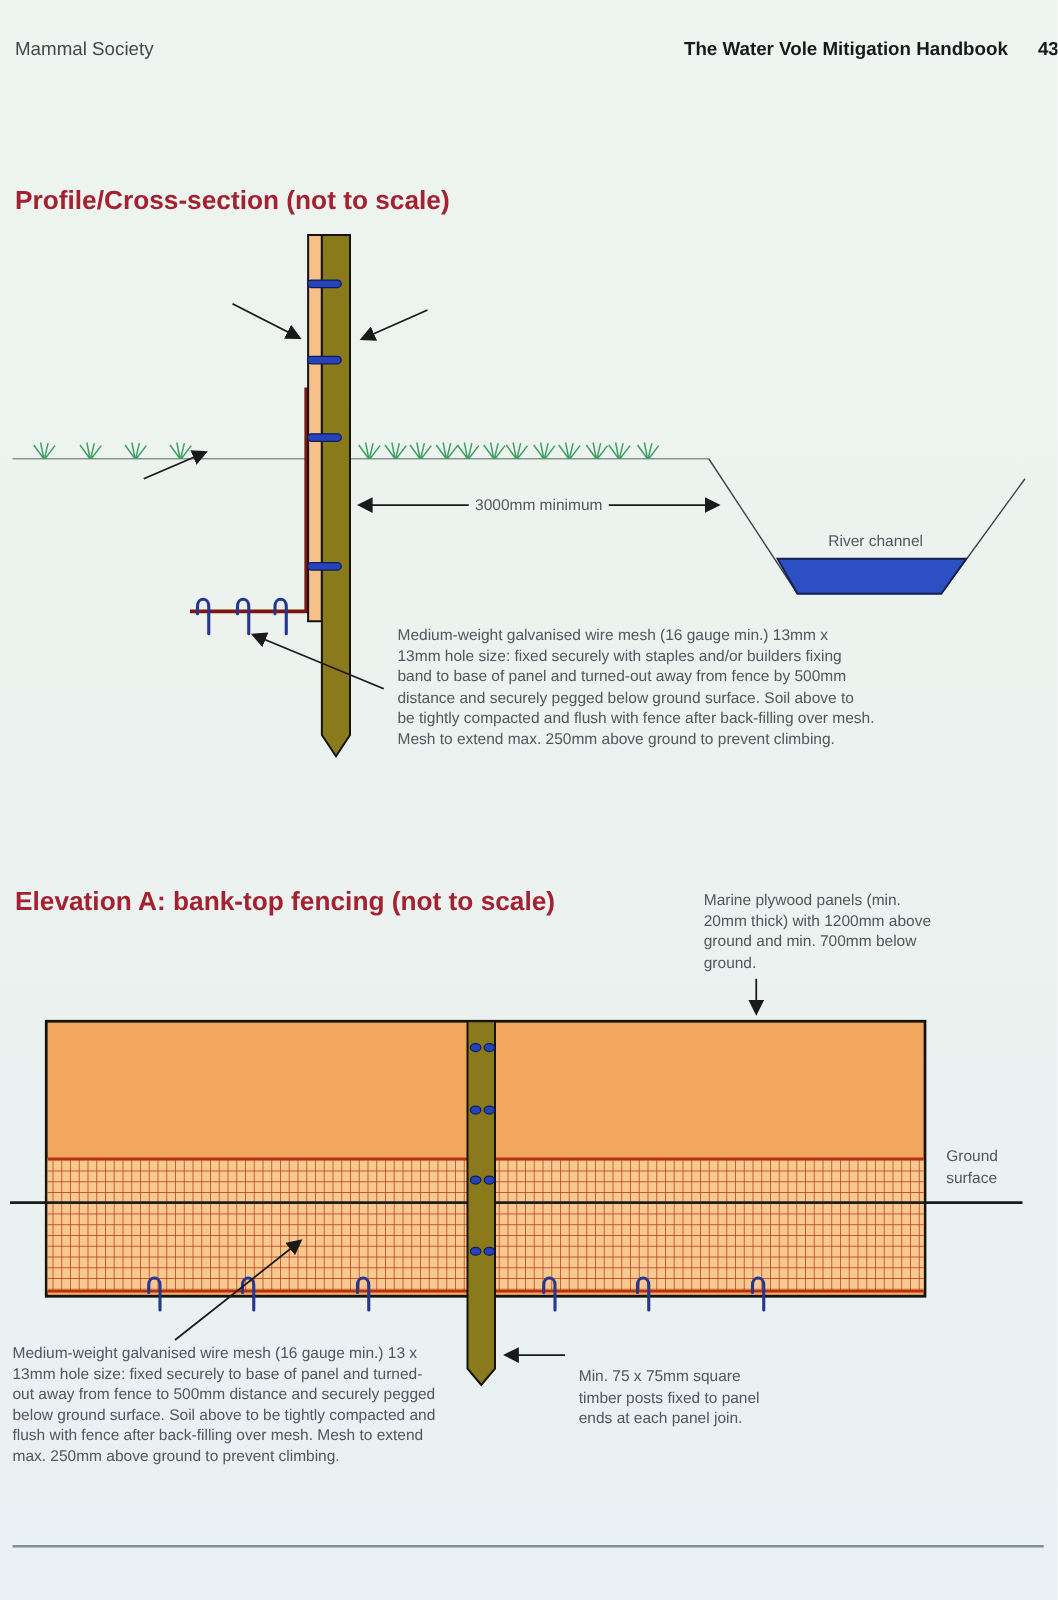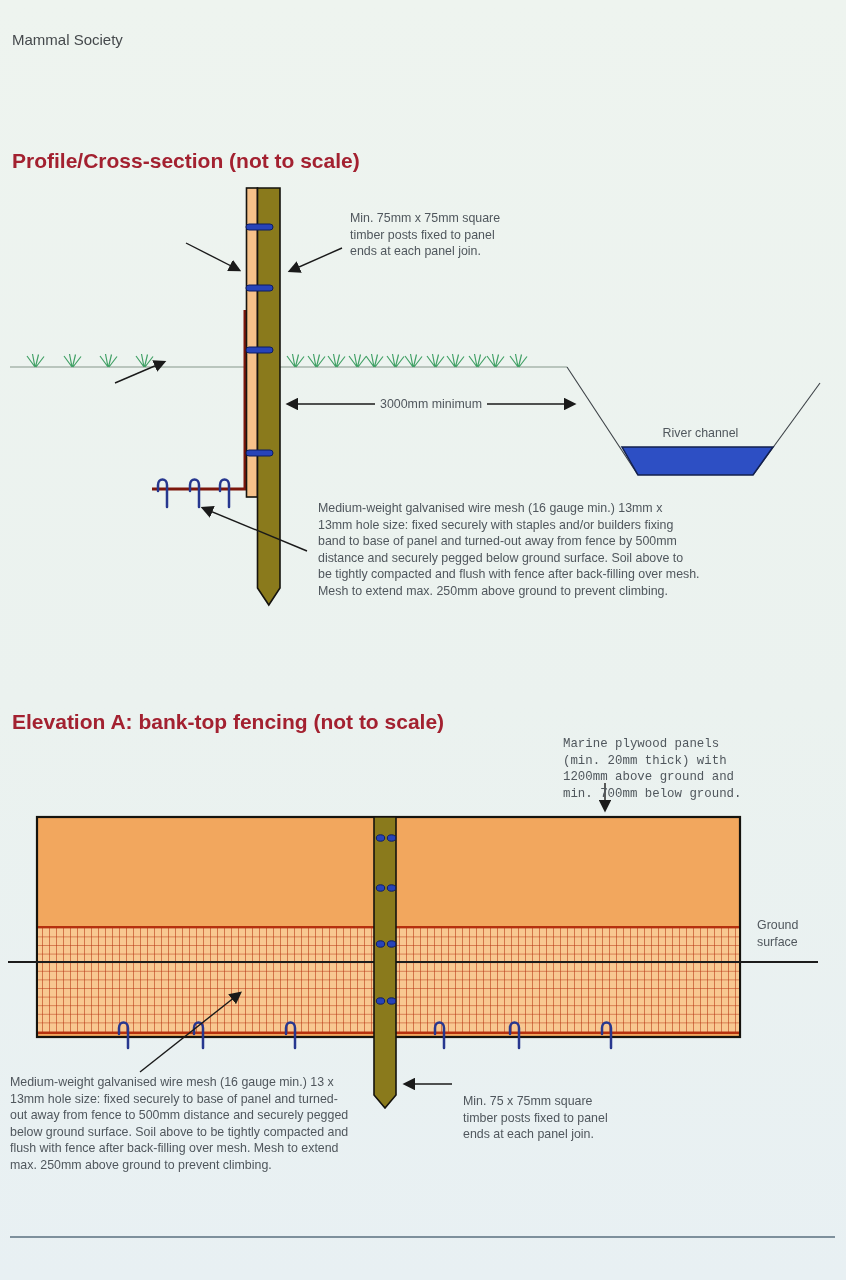--- a/index.html
+++ b/index.html
@@ -35,20 +35,23 @@
   .groundblk{stroke:#1c1c1c;stroke-width:2.2;fill:none;}
   .rule{background:var(--rule_gray);}
   .arrowhead{fill:#1a1a1a;}
 </style>
 </head>
 <body>
 
 <div id="page">
 
   <div class="abs hdr" style="left:12px;top:31px;">Mammal Society</div>
+  <div class="abs hdr-b" style="right:13px;top:31px;">
+    <span>The Water Vole Mitigation Handbook</span><span class="pagenum">43</span>
+  </div>
 
 
   <div class="abs sechead" style="left:12px;top:149px;">Profile/Cross-section (not to scale)</div>
 
   <svg class="abs" style="top:175px;" width="846" height="445" viewBox="0 0 846 445">
     <defs>
       <marker id="ah" viewBox="0 0 10 10" refX="8" refY="5" markerWidth="9" markerHeight="9" orient="auto-start-reverse">
         <path d="M0,0 L10,5 L0,10 z" class="arrowhead"></path>
       </marker>
       <path id="tuft" d="M-8,-11 L0,0 M-2.5,-13 L0,0 M3.5,-12.5 L0.5,0 M9,-10.5 L1,0"></path>
@@ -102,21 +105,20 @@
     <g>
       <line class="aline" x1="186" y1="68" x2="239" y2="95" marker-end="url(#ah)"></line>
       <line class="aline" x1="342" y1="73" x2="290" y2="96" marker-end="url(#ah)"></line>
       <line class="aline" x1="115" y1="208" x2="164" y2="187" marker-end="url(#ah)"></line>
       <line class="aline" x1="307" y1="376" x2="203" y2="333" marker-end="url(#ah)"></line>
       <line class="aline" x1="375" y1="229" x2="288" y2="229" marker-end="url(#ah)"></line>
       <line class="aline" x1="487" y1="229" x2="574" y2="229" marker-end="url(#ah)"></line>
     </g>
   </svg>
 
-  <div class="abs note" style="left:350px;top:210px;width:166px;">Min. 75mm x 75mm square timber posts fixed to panel ends at each panel join.</div>
   <div class="abs note center" style="left:375px;top:396px;width:112px;">3000mm minimum</div>
   <div class="abs note center" style="left:648px;top:425px;width:105px;">River channel</div>
   <div class="abs note" style="left:318px;top:500px;width:382px;">Medium-weight galvanised wire mesh (16 gauge min.) 13mm x 13mm hole size: fixed securely with staples and/or builders fixing band to base of panel and turned-out away from fence by 500mm distance and securely pegged below ground surface. Soil above to be tightly compacted and flush with fence after back-filling over mesh. Mesh to extend max. 250mm above ground to prevent climbing.</div>
 
   <div class="abs sechead" style="left:12px;top:710px;">Elevation A: bank-top fencing (not to scale)</div>
 
   <svg class="abs" style="top:730px;" width="846" height="390" viewBox="0 0 846 390">
     <defs>
       <pattern id="meshgrid" width="7" height="8.6" patternUnits="userSpaceOnUse">
         <path d="M7,0 H0 V8.6" fill="none" stroke="#b5300e" stroke-width="1.1"></path>
@@ -156,20 +158,20 @@
       <path d="M611,318 L611,298 C611,290.5 602,290.5 602,298 L602,304"></path>
     </g>
 
     <g>
       <line class="aline" x1="605" y1="53" x2="605" y2="80" marker-end="url(#ah)"></line>
       <line class="aline" x1="140" y1="342" x2="240" y2="263" marker-end="url(#ah)"></line>
       <line class="aline" x1="452" y1="354" x2="405" y2="354" marker-end="url(#ah)"></line>
     </g>
   </svg>
 
-  <div class="abs note" style="left:563px;top:736px;width:192px;font-family:Liberation Mono, monospace;">Marine plywood panels (min. 20mm thick) with 1200mm above ground and min. 700mm below ground.</div>
+  <div class="abs note" style="left:563px;top:712px;width:192px;">Marine plywood panels (min. 20mm thick) with 1200mm above ground and min. 700mm below ground.</div>
   <div class="abs note" style="left:757px;top:917px;width:72px;">Ground surface</div>
   <div class="abs note" style="left:10px;top:1074px;width:342px;">Medium-weight galvanised wire mesh (16 gauge min.) 13 x 13mm hole size: fixed securely to base of panel and turned-out away from fence to 500mm distance and securely pegged below ground surface. Soil above to be tightly compacted and flush with fence after back-filling over mesh. Mesh to extend max. 250mm above ground to prevent climbing.</div>
   <div class="abs note" style="left:463px;top:1073px;width:145px;margin-top:20px;">Min. 75 x 75mm square timber posts fixed to panel ends at each panel join.</div>
 
   <div class="abs rule" style="left:10px;top:1236px;width:825px;height:2px;"></div>
 
 </div>
 
 </body></html>

